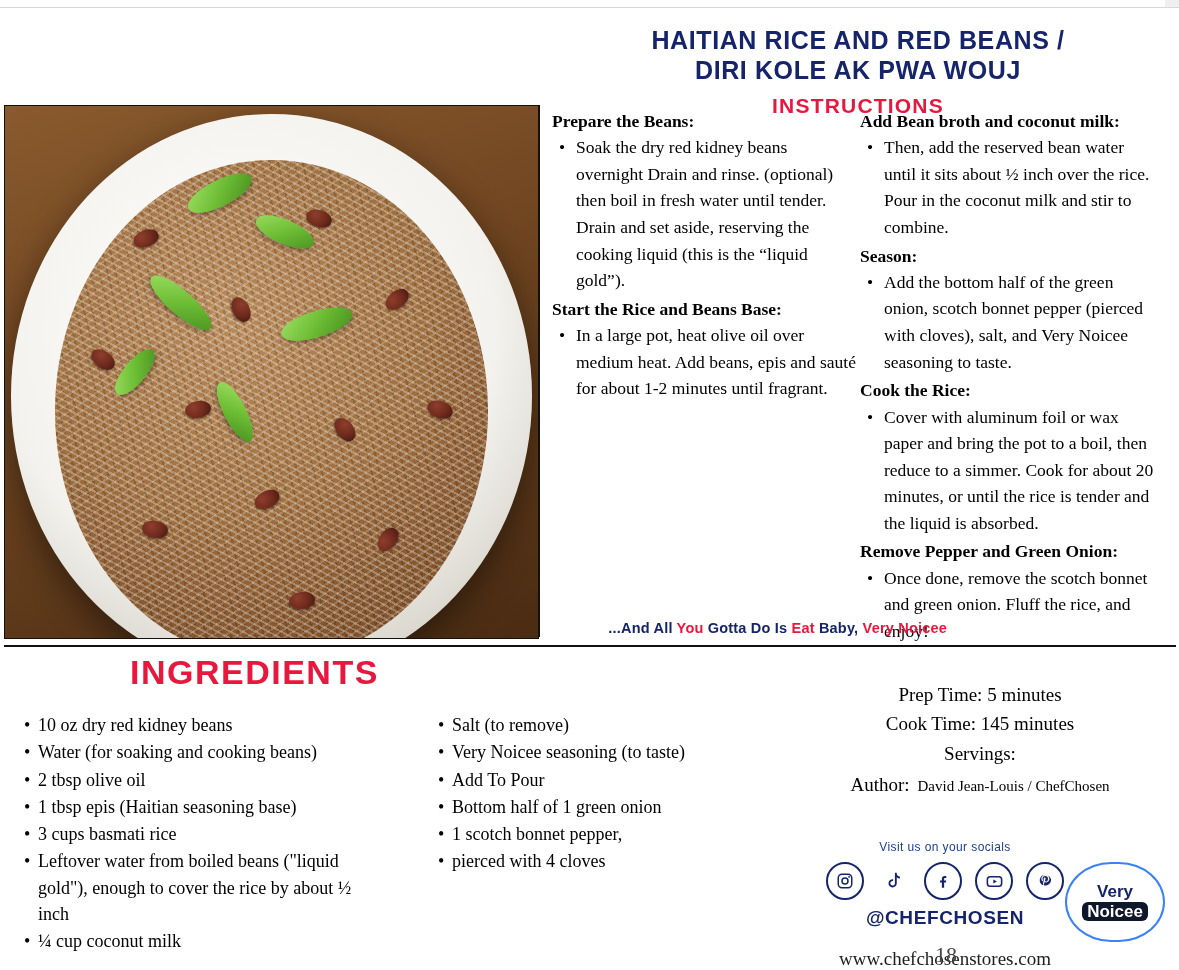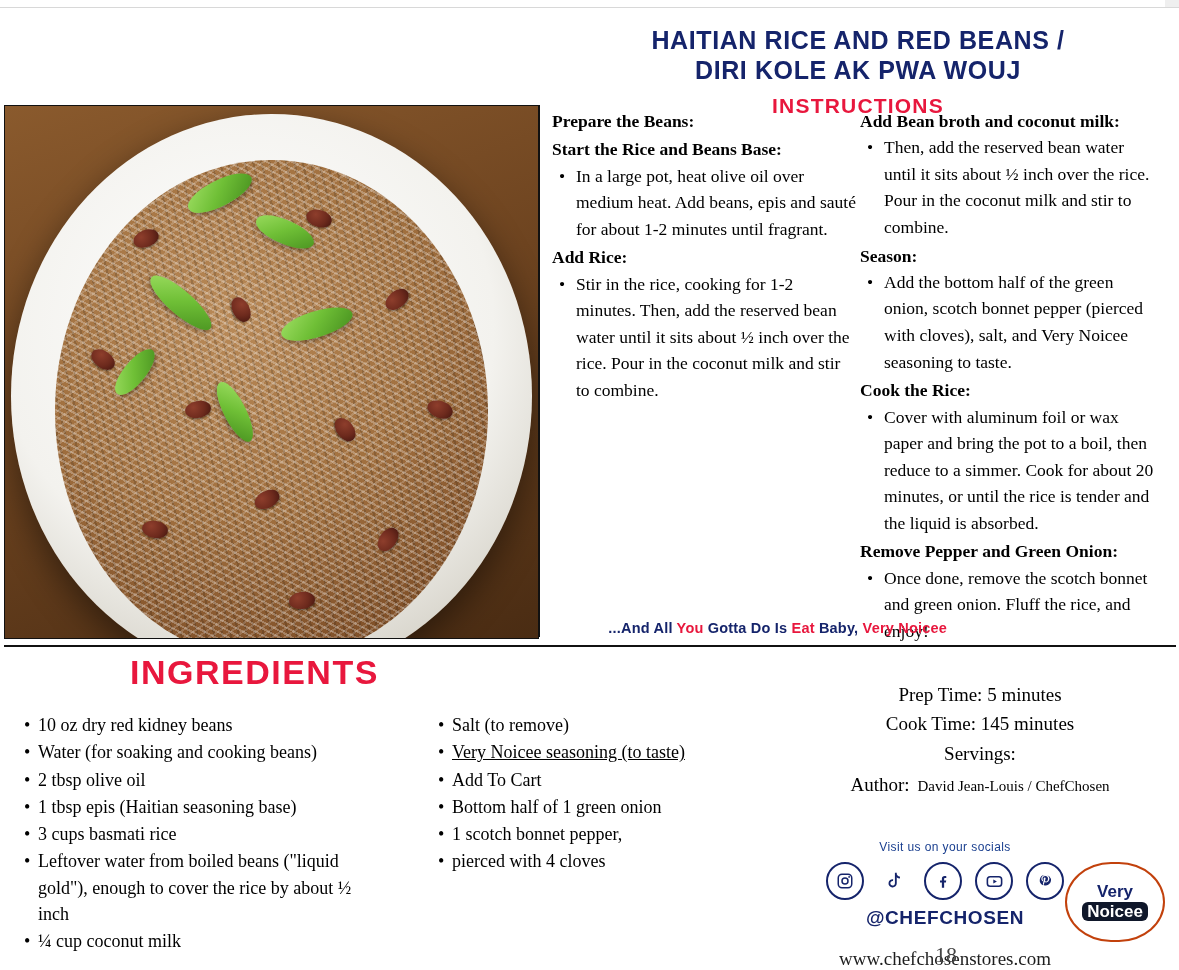--- a/index.html
+++ b/index.html
@@ -191,21 +191,21 @@
   .ing-col li {
     position: relative;
     margin-bottom: 1px;
   }
   .ing-col li::before {
     content: "\2022";
     position: absolute;
     left: -14px;
     top: 0;
   }
-  .ing-col li.underline span { text-decoration: underline; }
+  .ing-col li.underline span { }
 
   
   .meta {
     position: absolute;
     left: 790px; top: 680px;
     width: 380px;
     text-align: center;
     font-size: 19px;
     line-height: 1.55;
   }
@@ -261,21 +261,21 @@
     left: 790px; top: 948px;
     width: 310px;
     text-align: center;
     font-size: 19px;
     color: #1d1d1d;
   }
   .logo {
     position: absolute;
     left: 1065px; top: 862px;
     width: 96px; height: 76px;
-    border: 2px solid #c2410c;
+    border: 2px solid #3b82f6;
     border-radius: 46% 46% 46% 46% / 50% 50% 50% 50%;
     display: flex;
     flex-direction: column;
     align-items: center;
     justify-content: center;
     color: #15246b;
     font-family: "Liberation Sans", sans-serif;
     font-weight: bold;
     line-height: 1.0;
   }
@@ -335,31 +335,28 @@
         </div>
       </div>
     </div>
   </div>
 
   <div class="divider-v"></div>
 
   <div class="instr col1">
     <div class="block">
       <h4>Prepare the Beans:</h4>
+      <ul>
+        <li>Soak the dry red kidney beans overnight Drain and rinse. (optional) then boil in fresh water until tender. Drain and set aside, reserving the cooking liquid (this is the “liquid gold”).</li>
+      </ul>
     </div>
     <div class="block">
       <h4>Start the Rice and Beans Base:</h4>
       <ul>
         <li>In a large pot, heat olive oil over medium heat. Add beans, epis and sauté for about 1-2 minutes until fragrant.</li>
-      </ul>
-    </div>
-    <div class="block">
-      <h4>Add Rice:</h4>
-      <ul>
-        <li>Stir in the rice, cooking for 1-2 minutes. Then, add the reserved bean water until it sits about ½ inch over the rice. Pour in the coconut milk and stir to combine.</li>
       </ul>
     </div>
   </div>
 
   <div class="instr col2">
     <div class="block">
       <h4>Add Bean broth and coconut milk:</h4>
       <ul>
         <li>Then, add the reserved bean water until it sits about ½ inch over the rice. Pour in the coconut milk and stir to combine.</li>
       </ul>
@@ -401,21 +398,21 @@
       <li>3 cups basmati rice</li>
       <li>Leftover water from boiled beans ("liquid gold"), enough to cover the rice by about ½ inch</li>
       <li>¼ cup coconut milk</li>
     </ul>
   </div>
 
   <div class="ing-col right">
     <ul>
       <li>Salt (to remove)</li>
       <li class="underline"><span>Very Noicee seasoning (to taste)</span></li>
-      <li>Add To Cart</li>
+      <li>Add To Pour</li>
       <li>Bottom half of 1 green onion</li>
       <li>1 scotch bonnet pepper,</li>
       <li>pierced with 4 cloves</li>
     </ul>
   </div>
 
   <div class="meta">
     <div>Prep Time: 5 minutes</div>
     <div>Cook Time: 145 minutes</div>
     <div>Servings:</div>

